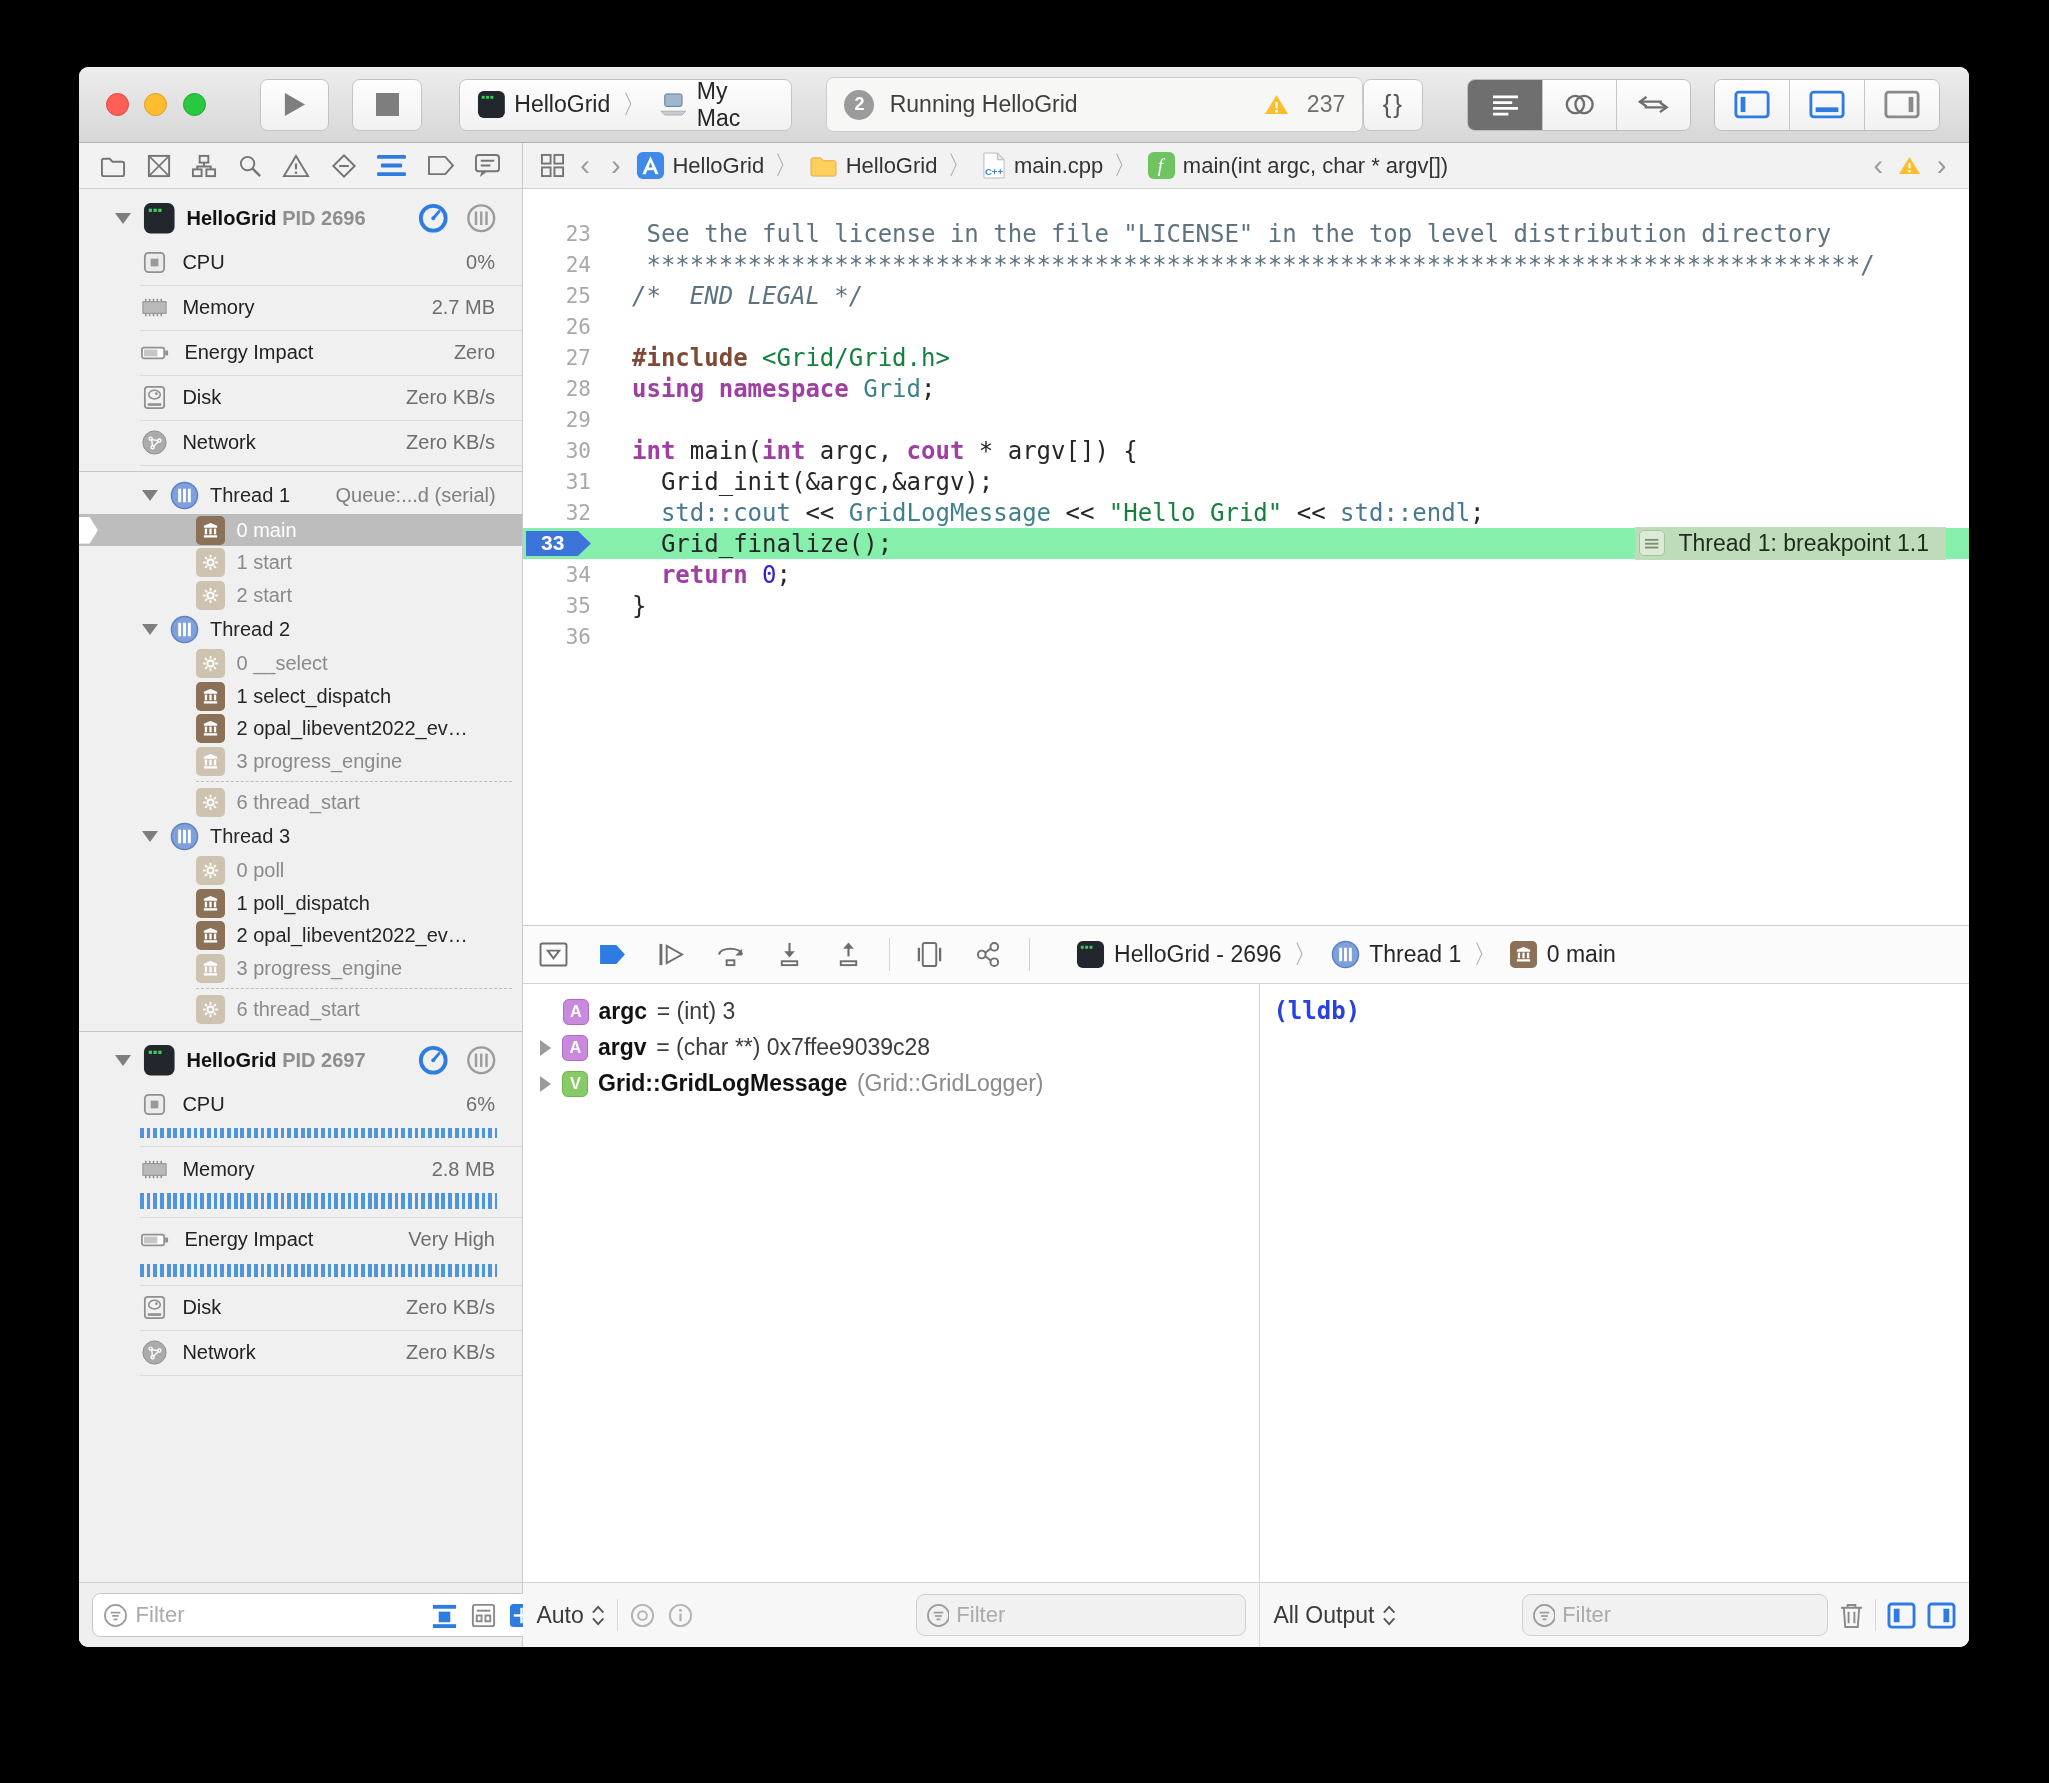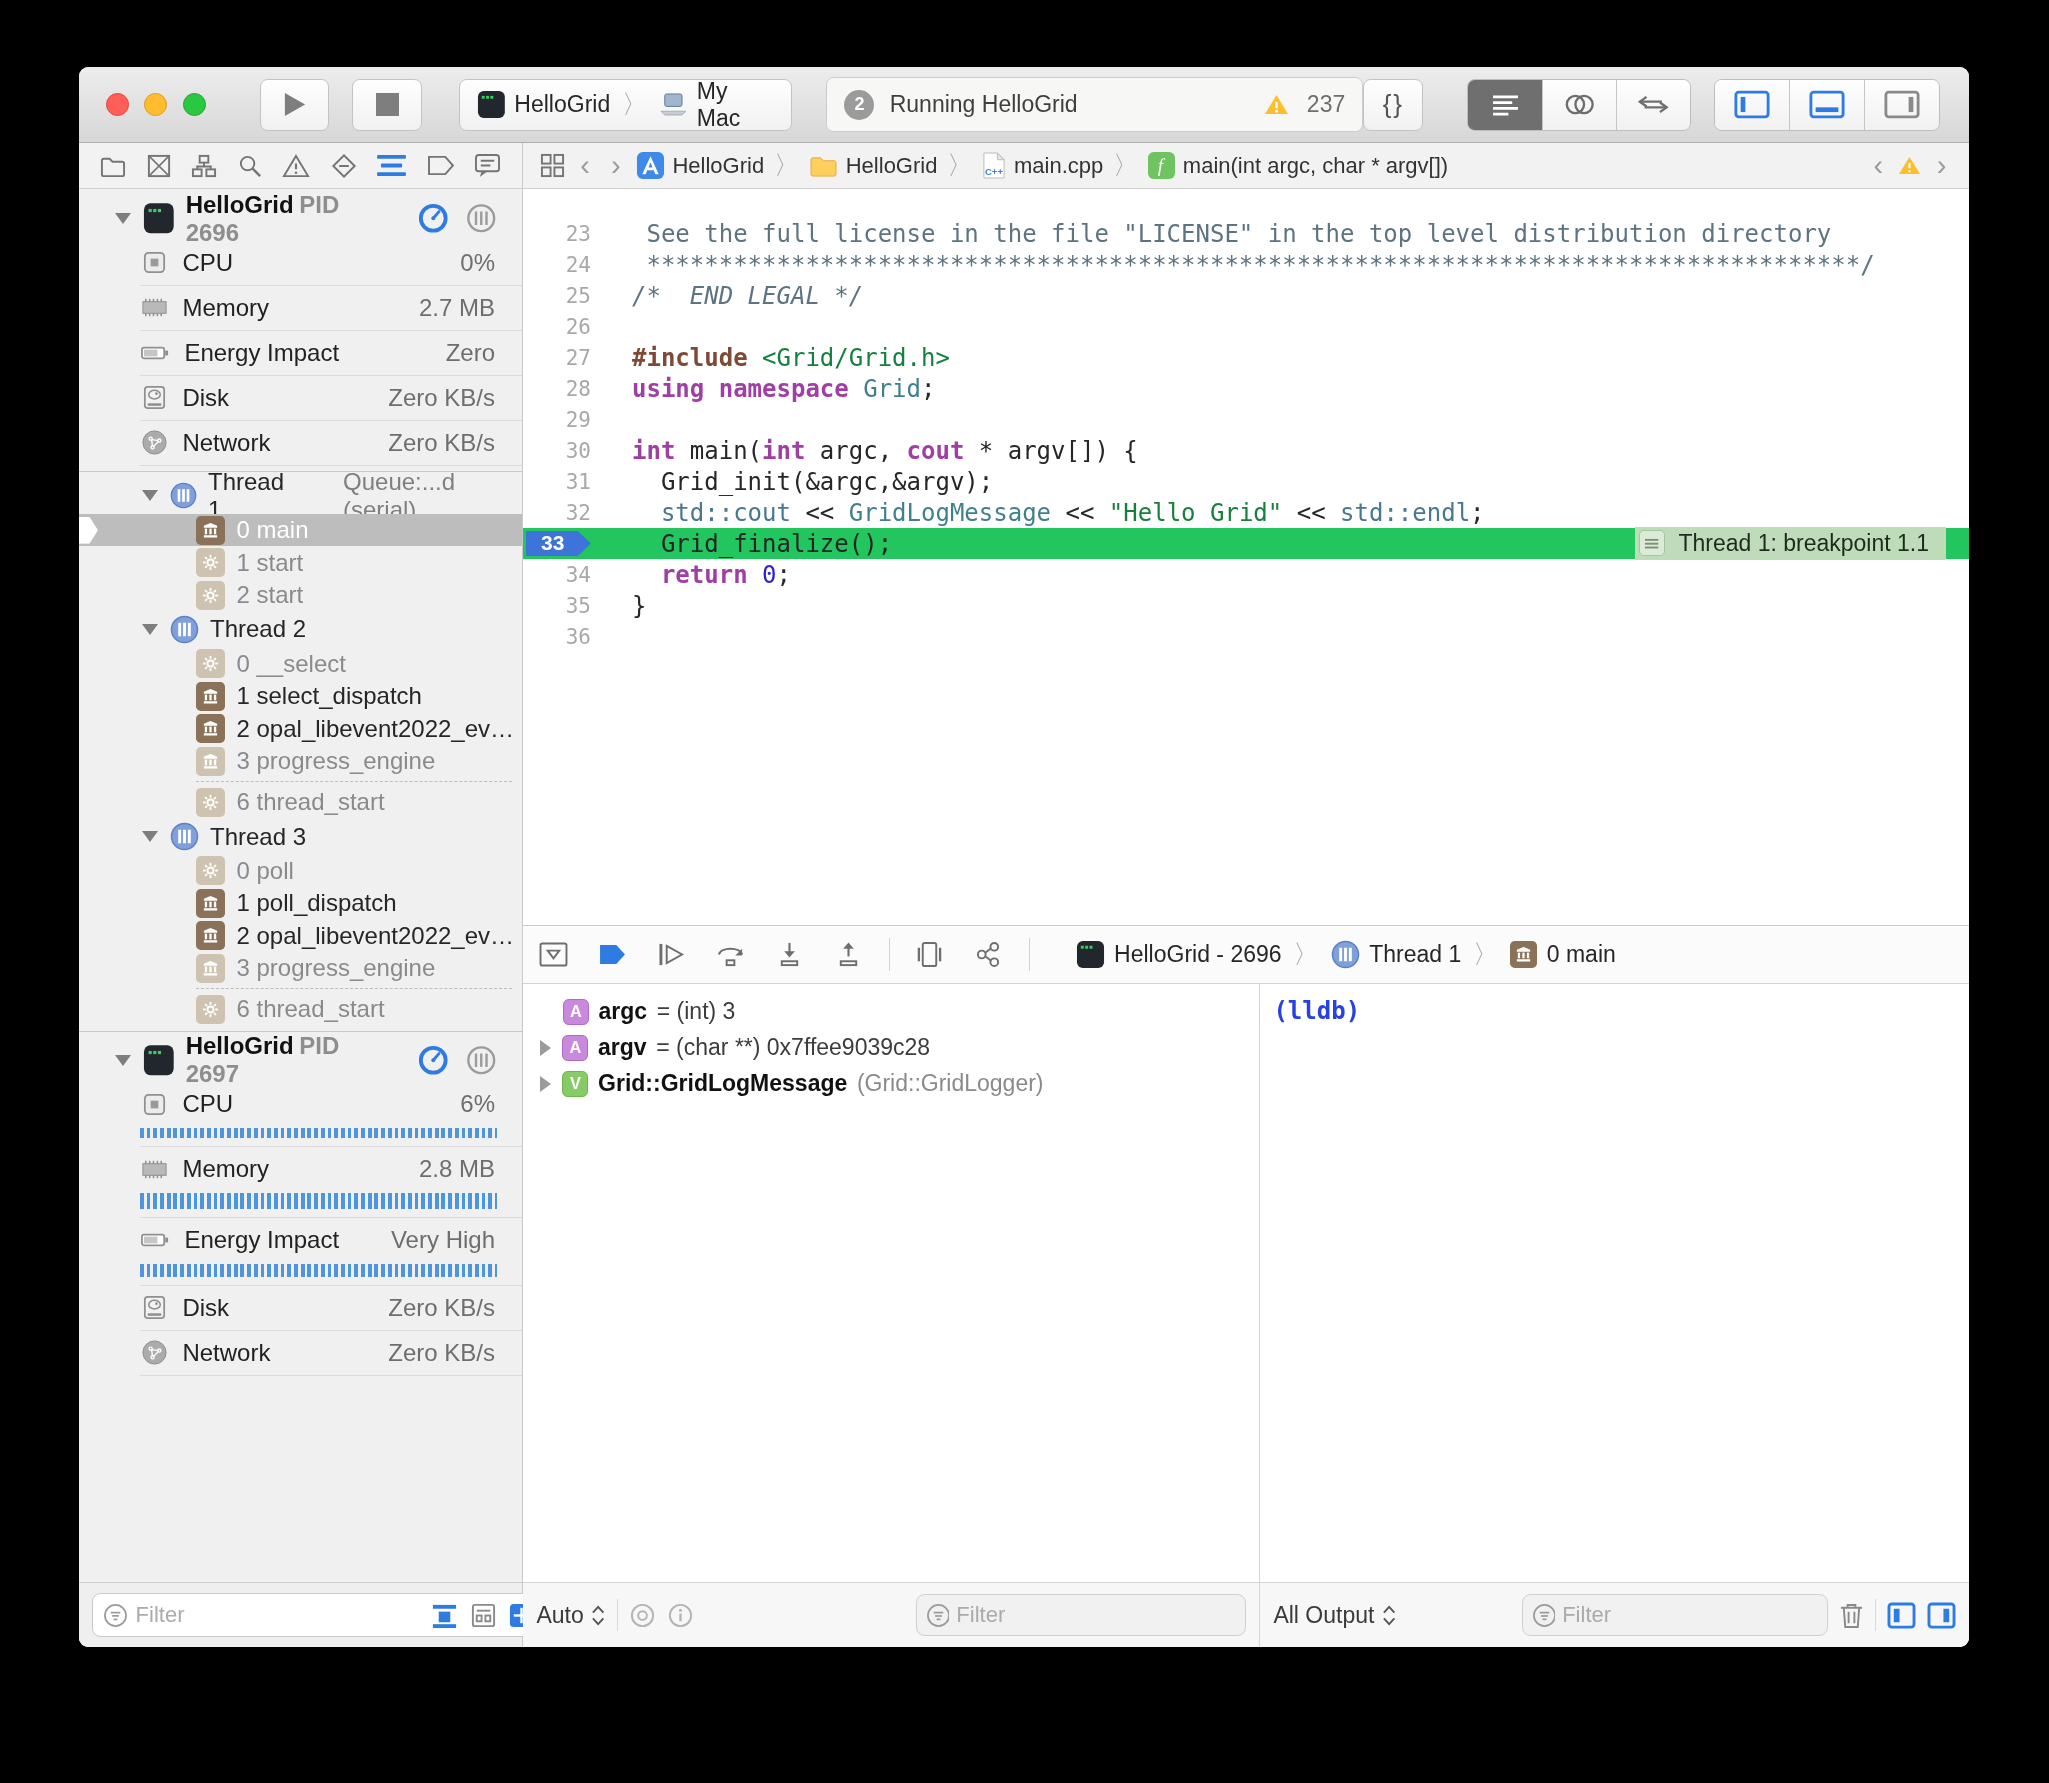--- a/index.html
+++ b/index.html
@@ -37,21 +37,21 @@
   .navband{height:46px;flex:none;display:flex;background:#F2F2F2;border-bottom:1px solid #CFCFCF;}
   .navicons{width:444px;flex:none;border-right:1px solid #C9C9C9;display:flex;align-items:center;justify-content:space-between;padding:0 21px;}
   .jumpbar{flex:1;display:flex;align-items:center;padding:0 17px;gap:9.6px;font-size:22px;color:#333;}
   .jb-chev{color:#9B9B9B;font-size:29px;padding:0 5.7px;line-height:1;}
   .jb-crumbs{display:flex;align-items:center;gap:7.6px;}
   .jb-right{margin-left:auto;display:flex;align-items:center;gap:9.6px;}
 
   
   .main{flex:1;display:flex;min-height:0;}
   .sidebar{width:444px;flex:none;background:#F0F0F0;border-right:1px solid #C9C9C9;display:flex;flex-direction:column;}
-  .navlist{flex:1;overflow:hidden;padding-top:7.6px;font-size:24px;color:#262626;}
+  .navlist{flex:1;overflow:hidden;padding-top:7.6px;font-size:20px;color:#262626;}
 
   .prow{height:44px;display:flex;align-items:center;padding-left:36px;gap:11.5px;}
   .prow .title b{color:#111;}
   .prow .pid{color:#8E8E8E;font-weight:bold;margin-left:5.7px;}
   .prow .spacer{flex:1;}
   .prow .hicons{display:flex;gap:15.3px;margin-right:25px;}
   .tri{width:0;height:0;border-left:8.6px solid transparent;border-right:8.6px solid transparent;border-top:11.5px solid #7E7E7E;flex:none;}
   .statrow{height:44px;display:flex;align-items:center;padding-left:61px;gap:13.4px;color:#222;}
   .statrow .val{margin-left:auto;margin-right:27px;color:#6E6E6E;}
   .statdiv{height:1px;background:#DADADA;margin-left:61px;}
@@ -76,21 +76,21 @@
   .sidebar-footer{flex:none;height:65px;border-top:1px solid #CDCDCD;background:#EFEFEF;display:flex;align-items:center;padding:0 13.4px;}
   .filterwrap{flex:1;height:44px;background:#fff;border:1px solid #C7C7C7;border-radius:8.6px;display:flex;align-items:center;padding:0 9.6px;gap:7.6px;}
   .filterwrap input{border:none;outline:none;flex:1;font-size:22px;color:#333;background:transparent;min-width:38px;font-family:"Liberation Sans",sans-serif;}
   .filterwrap input::placeholder{color:#ABABAB;}
   .sbicons{display:flex;gap:11.5px;align-items:center;}
 
   
   .editorcol{flex:1;display:flex;flex-direction:column;min-width:0;background:#fff;}
   .code{height:736px;flex:none;padding-top:29px;font-family:"DejaVu Sans Mono",monospace;font-size:24px;overflow:hidden;position:relative;}
   .code-row{height:31px;display:flex;align-items:center;position:relative;}
-  .code-row.hl{background:#22c55e;}
+  .code-row.hl{background:#86efac;}
   .lnum{width:68px;text-align:right;color:#A8A8A8;font-size:21px;flex:none;}
   .bpwrap{width:68px;flex:none;position:relative;height:31px;}
   .bpbadge{position:absolute;left:2.9px;top:2.9px;width:65px;height:25px;background:var(--bpblue);clip-path:polygon(0 0,80% 0,100% 50%,80% 100%,0 100%);color:#fff;font-size:21px;font-weight:bold;display:flex;align-items:center;justify-content:center;padding-right:11.5px;font-family:"Liberation Sans",sans-serif;}
   .codetext{padding-left:41px;white-space:pre;}
   .c-comment{color:#5D7380;}
   .c-commenti{color:#5D7380;font-style:italic;}
   .c-keyword{color:#A03FA3;font-weight:bold;}
   .c-preproc{color:#7E4A35;font-weight:bold;}
   .c-string{color:#15803d;}
   .c-type{color:#3F808C;}

